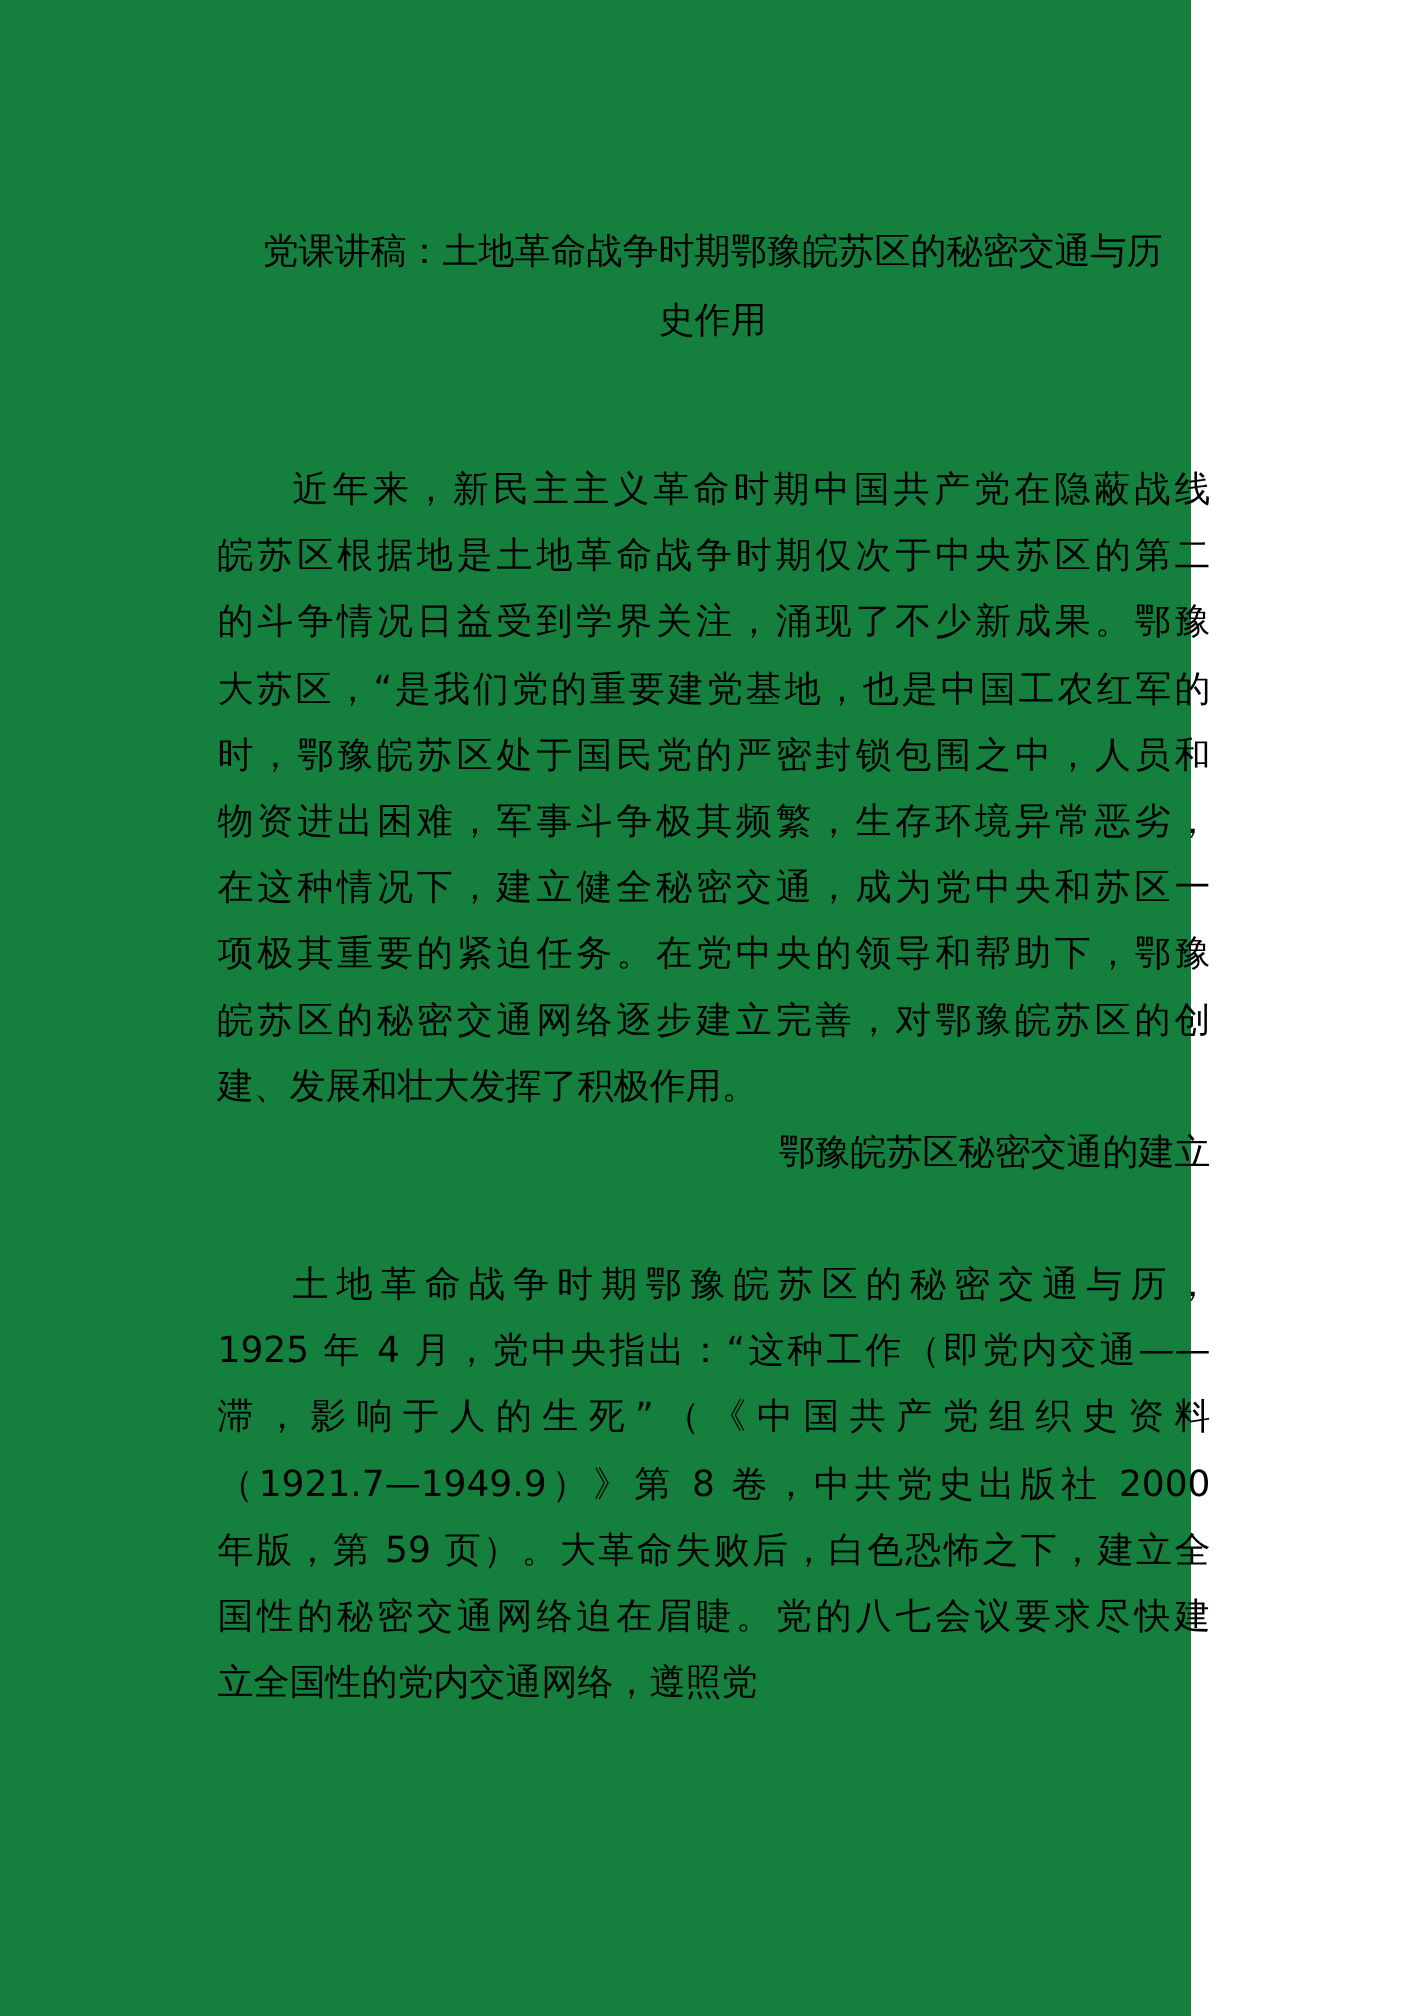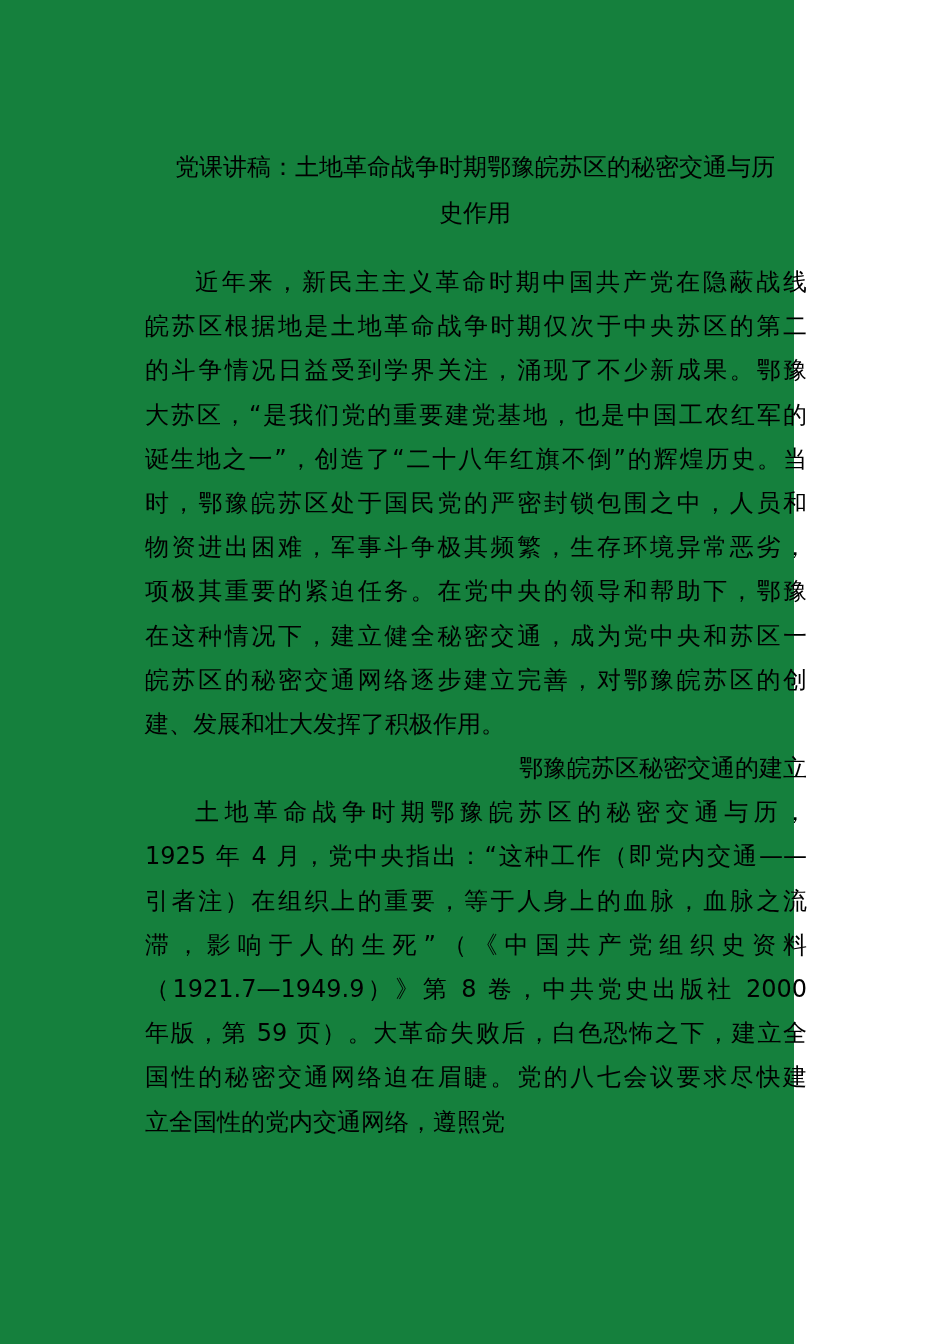--- a/index.html
+++ b/index.html
@@ -48,20 +48,21 @@
       white-space: nowrap;
       text-align: justify;
       text-align-last: justify;
       height: 44.2px;
     }
     .line.last {
       text-align-last: left;
     }
     .line.indent {
       padding-left: 50px;
+      margin-top: 44px;
     }
     .heading-line {
       display: block;
       white-space: nowrap;
       height: 44.2px;
       padding-left: 50px;
       text-align: right;
     }
   </style>
 </head>
@@ -74,35 +75,33 @@
     <span style="display:block">史作用</span>
   </h1>
 
   <div class="body-text">
 
     <div>
       <span class="line indent">近年来，新民主主义革命时期中国共产党在隐蔽战线</span>
       <span class="line">皖苏区根据地是土地革命战争时期仅次于中央苏区的第二</span>
       <span class="line">的斗争情况日益受到学界关注，涌现了不少新成果。鄂豫</span>
       <span class="line">大苏区，“是我们党的重要建党基地，也是中国工农红军的</span>
-      <span class="line">诞生地之一”，创造了“二十八年红旗不倒”的辉煌历史。当</span>
       <span class="line">时，鄂豫皖苏区处于国民党的严密封锁包围之中，人员和</span>
       <span class="line">物资进出困难，军事斗争极其频繁，生存环境异常恶劣，</span>
+      <span class="line">在这种情况下，建立健全秘密交通，成为党中央和苏区一</span>
       <span class="line">项极其重要的紧迫任务。在党中央的领导和帮助下，鄂豫</span>
-      <span class="line">在这种情况下，建立健全秘密交通，成为党中央和苏区一</span>
       <span class="line">皖苏区的秘密交通网络逐步建立完善，对鄂豫皖苏区的创</span>
       <span class="line last">建、发展和壮大发挥了积极作用。</span>
     </div>
 
     <div class="heading-line">鄂豫皖苏区秘密交通的建立</div>
 
     <div>
       <span class="line indent">土地革命战争时期鄂豫皖苏区的秘密交通与历，</span>
       <span class="line">1925 年 4 月，党中央指出：“这种工作（即党内交通——</span>
-      <span class="line">引者注）在组织上的重要，等于人身上的血脉，血脉之流</span>
       <span class="line">滞，影响于人的生死”（《中国共产党组织史资料</span>
       <span class="line">（1921.7—1949.9）》第 8 卷，中共党史出版社 2000</span>
       <span class="line">年版，第 59 页）。大革命失败后，白色恐怖之下，建立全</span>
       <span class="line">国性的秘密交通网络迫在眉睫。党的八七会议要求尽快建</span>
       <span class="line last">立全国性的党内交通网络，遵照党</span>
     </div>
 
   </div>
 </div>
 

